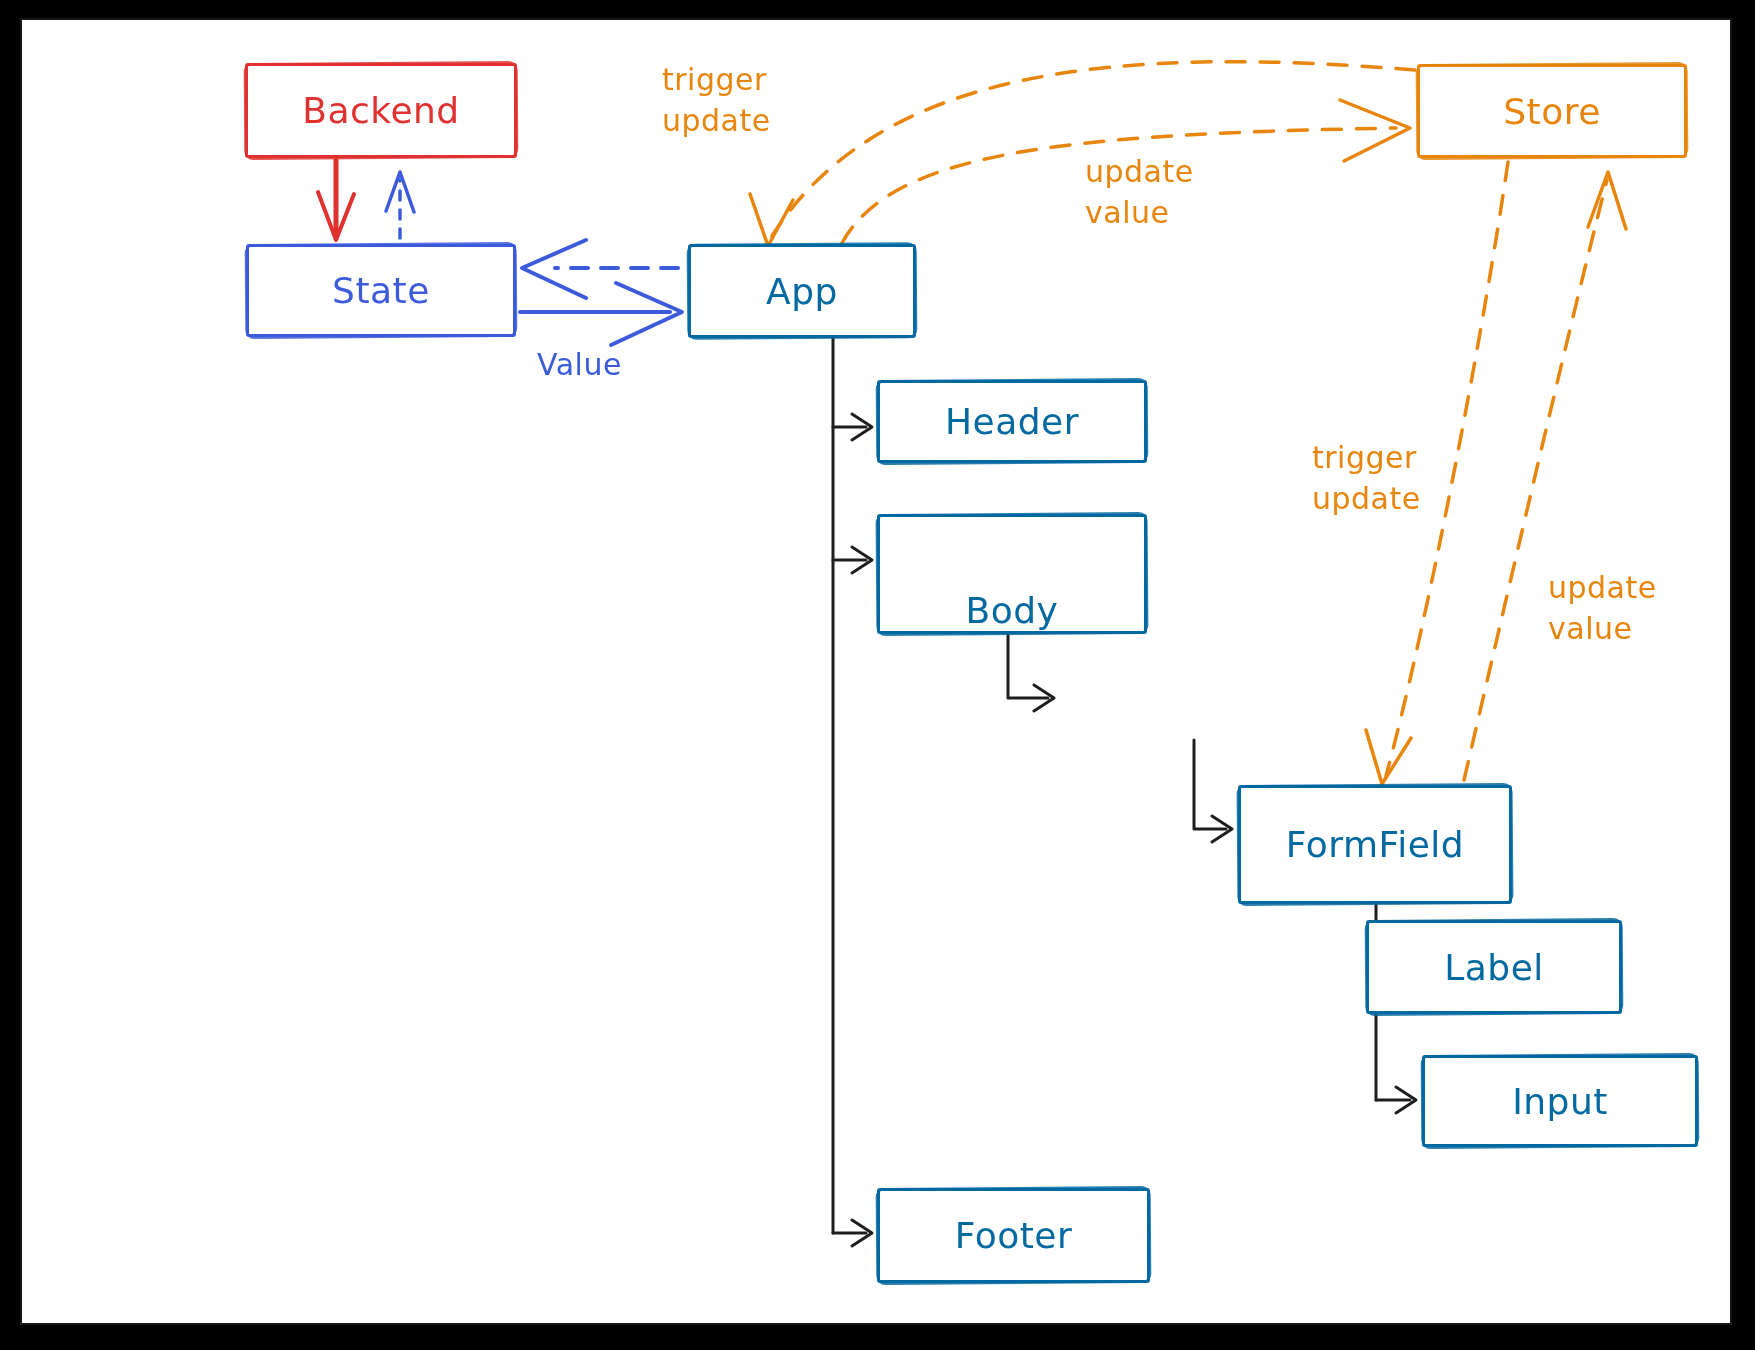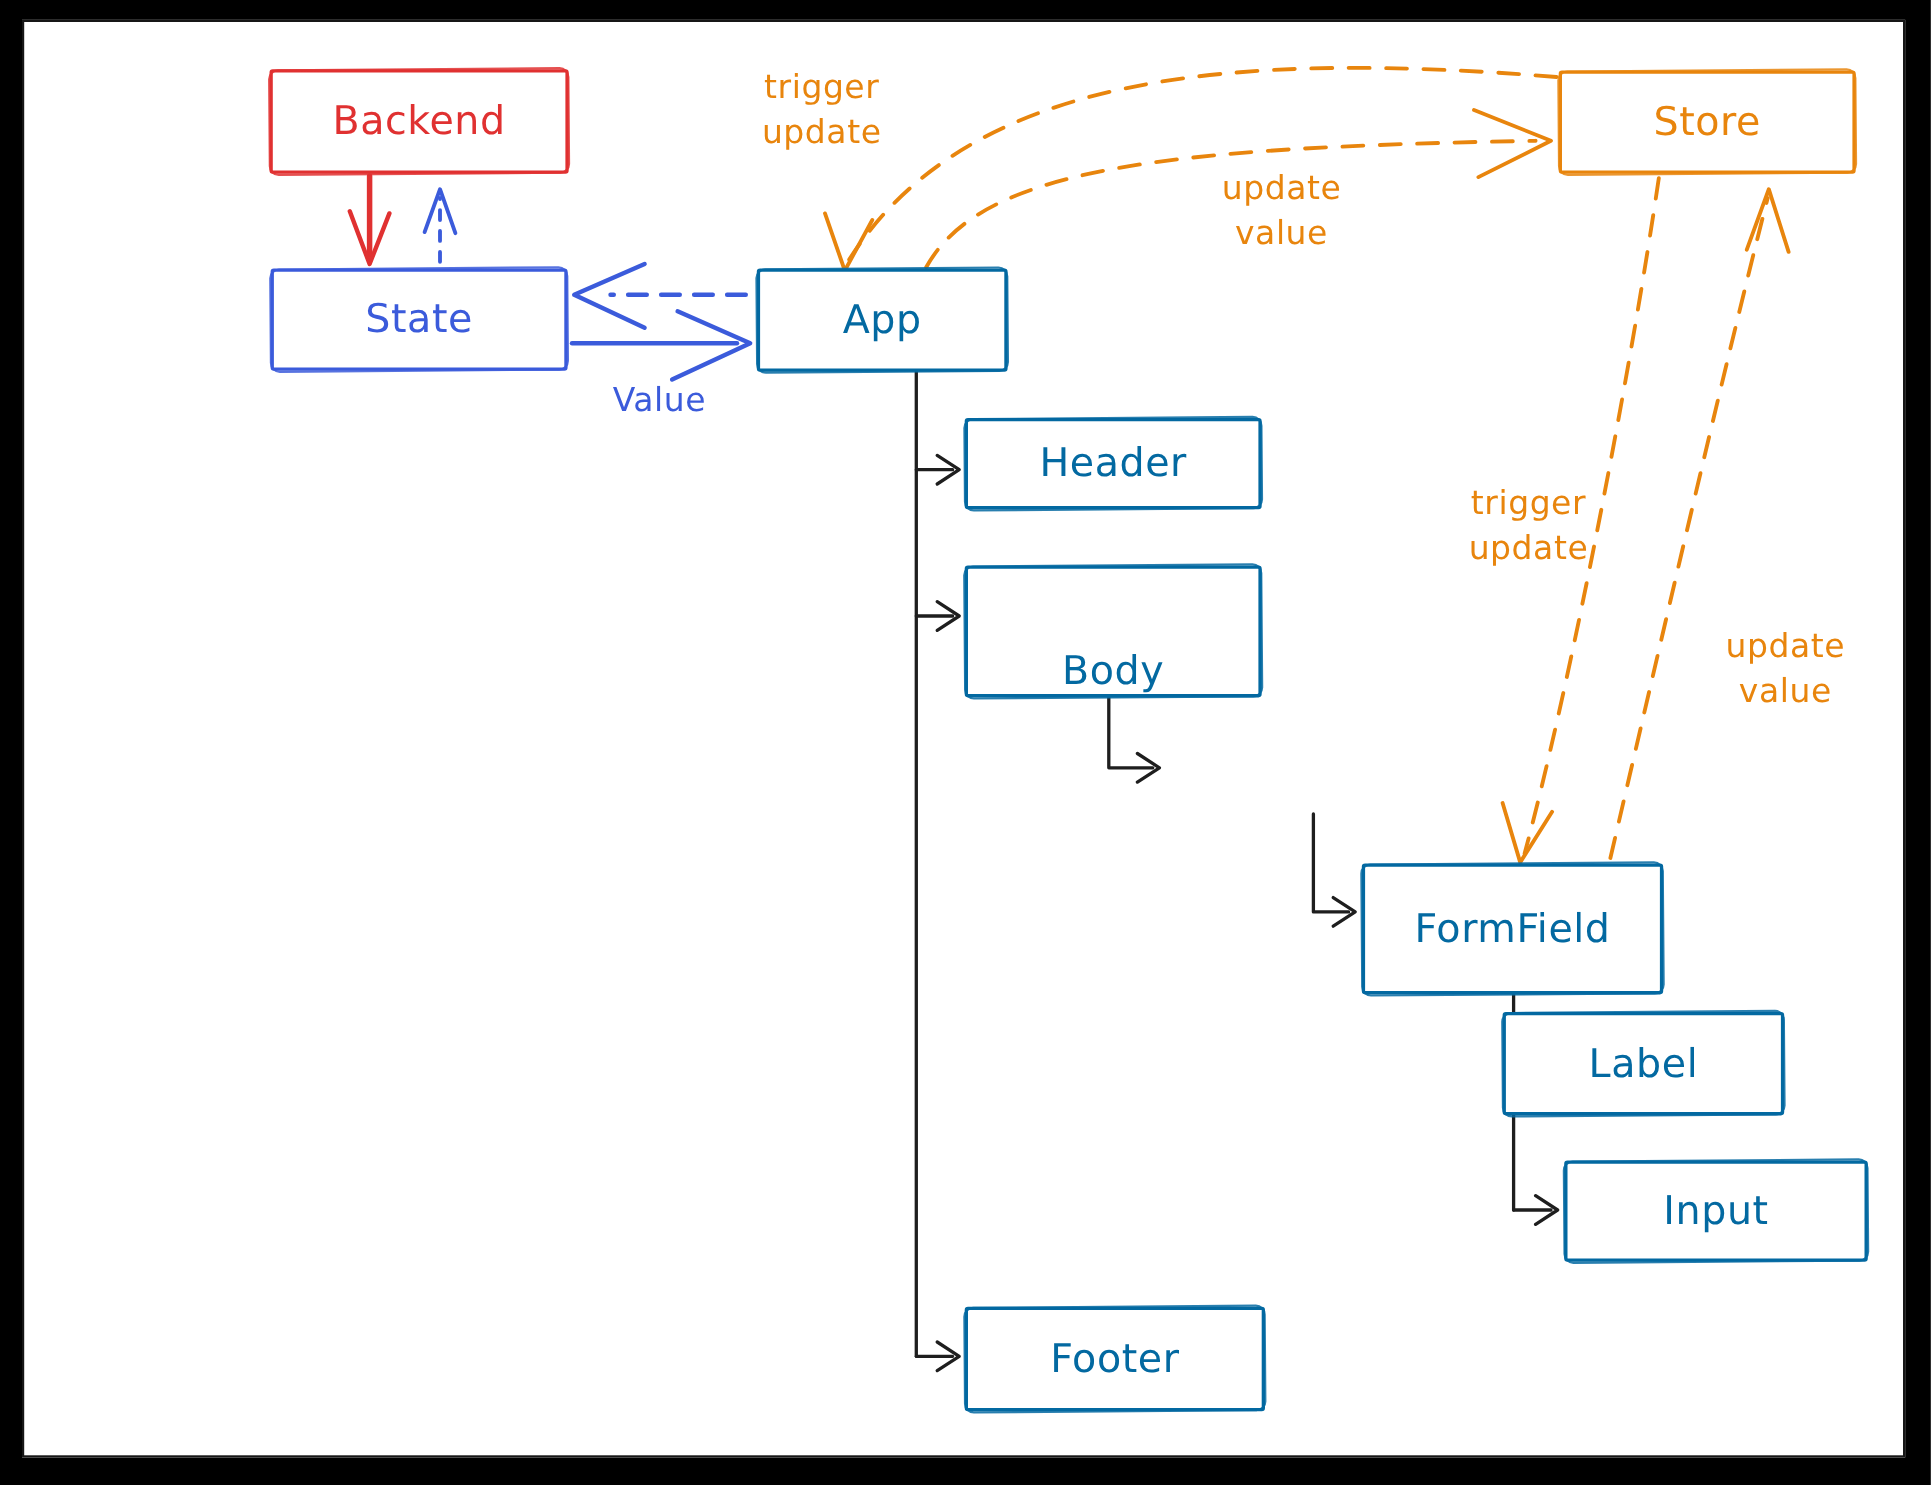--- a/index.html
+++ b/index.html
@@ -19,21 +19,21 @@
   }
   .node::before{
     content:"";position:absolute;inset:-4px;border:2px solid currentColor;
     border-radius:9px;transform:rotate(-0.45deg);opacity:.85;pointer-events:none;
   }
   .c-black{color:#0369a1}
   .c-red{color:#e03131}
   .c-blue{color:#3b5bdb}
   .c-orange{color:#e8850d}
   .edge-label{
-    position:absolute;text-align:center;font-size:30px;font-weight:500;
+    position:absolute;text-align:left;font-size:30px;font-weight:500;
     line-height:1.35;letter-spacing:.5px;
   }
 </style>
 </head>
 <body>
 
 <div class="stage">
   <div class="canvas"></div>
 
   <svg class="wires" viewBox="0 0 1755 1350">

